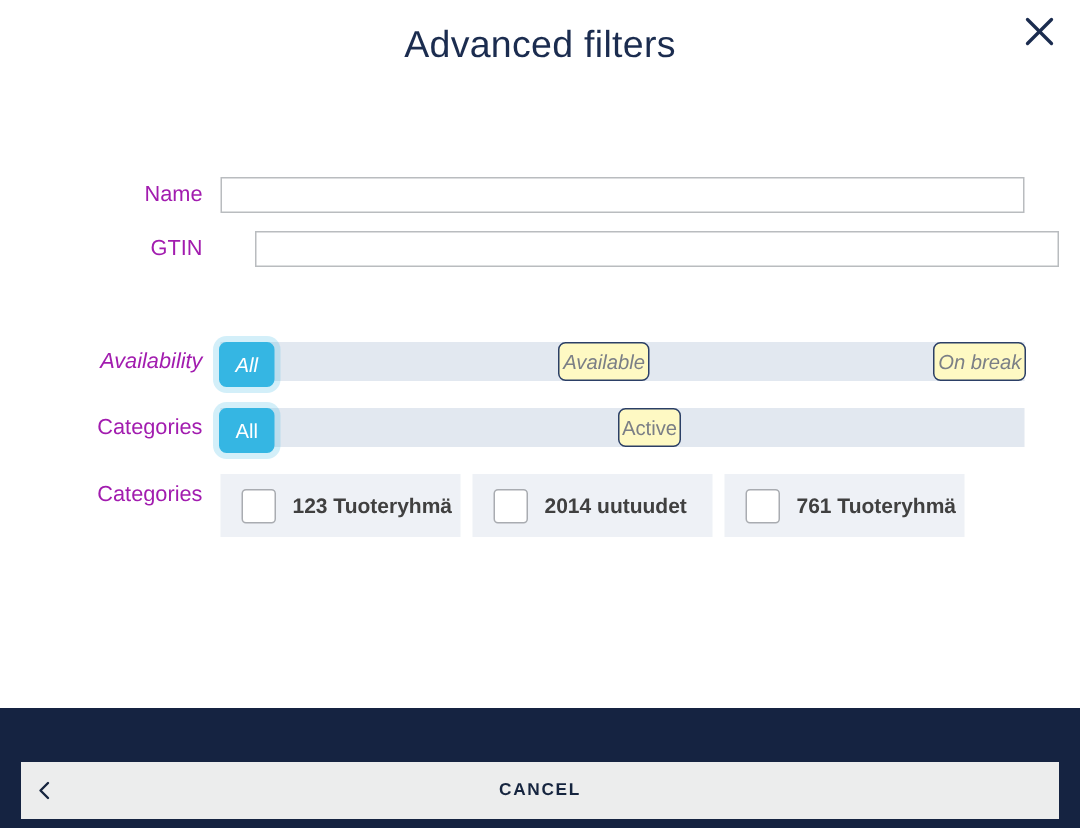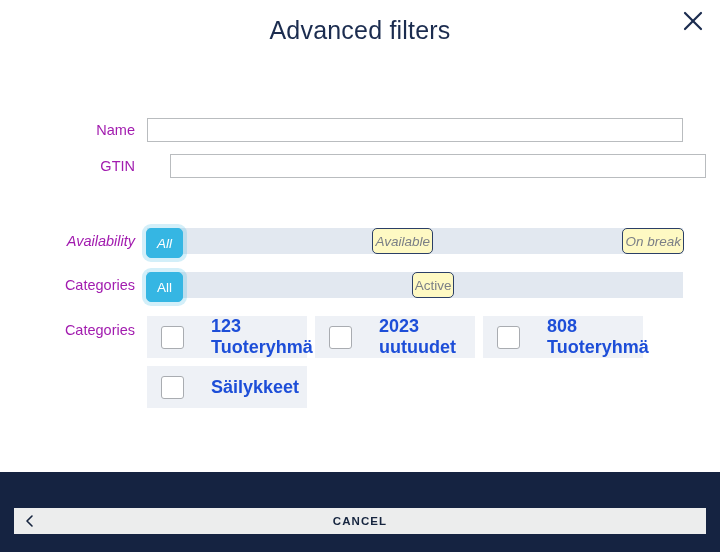--- a/index.html
+++ b/index.html
@@ -157,41 +157,41 @@
   .cat-checkbox {
     width: 21px;
     height: 21px;
     background: #ffffff;
     border: 1px solid #a9acb1;
     border-radius: 3px;
     flex: none;
     cursor: pointer;
   }
   .cat-label {
-    margin-left: 27px;
-    font-size: 18px;
+    margin-left: 11px;
+    font-size: 14px;
     font-weight: bold;
-    color: #1d4ed8;
+    color: #404040;
   }
 
   
   .footer {
     position: absolute;
     left: 0;
     right: 0;
     bottom: 0;
     height: 80px;
     background: #152341;
   }
   .footer-buttons {
     position: absolute;
     left: 14px;
     right: 14px;
     top: 36px;
-    height: 26px;
+    height: 38px;
     display: flex;
     gap: 4px;
   }
   .footer-btn {
     flex: 1;
     background: #eceded;
     display: flex;
     align-items: center;
     position: relative;
     cursor: pointer;
@@ -264,29 +264,25 @@
 
   <div class="field-row" style="margin-top:18px;align-items:flex-start;">
     <div class="field-label top">Categories</div>
     <div class="cat-grid">
       <div class="cat-cell">
         <div class="cat-checkbox"></div>
         <div class="cat-label">123 Tuoteryhmä</div>
       </div>
       <div class="cat-cell">
         <div class="cat-checkbox"></div>
-        <div class="cat-label">2023 uutuudet</div>
+        <div class="cat-label">2014 uutuudet</div>
       </div>
       <div class="cat-cell">
         <div class="cat-checkbox"></div>
-        <div class="cat-label">808 Tuoteryhmä</div>
-      </div>
-      <div class="cat-cell">
-        <div class="cat-checkbox"></div>
-        <div class="cat-label">Säilykkeet</div>
+        <div class="cat-label">761 Tuoteryhmä</div>
       </div>
     </div>
   </div>
 
 </div>
 
 <div class="footer">
   <div class="footer-buttons">
     <div class="footer-btn">
       <span class="footer-btn-icon">

